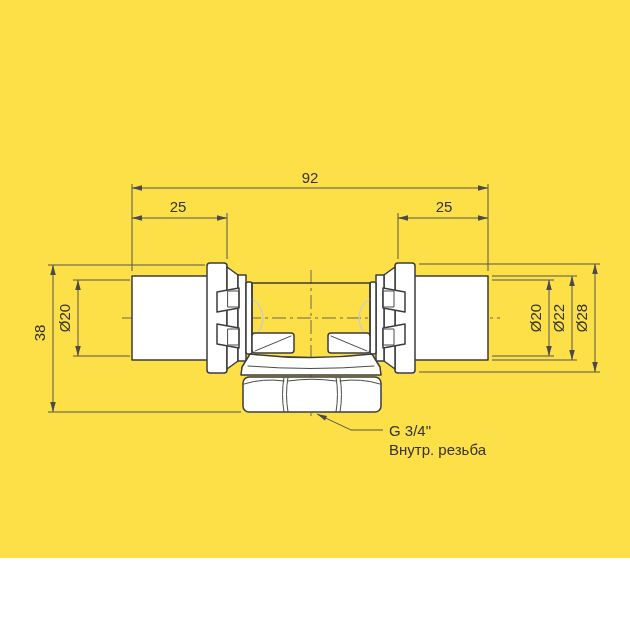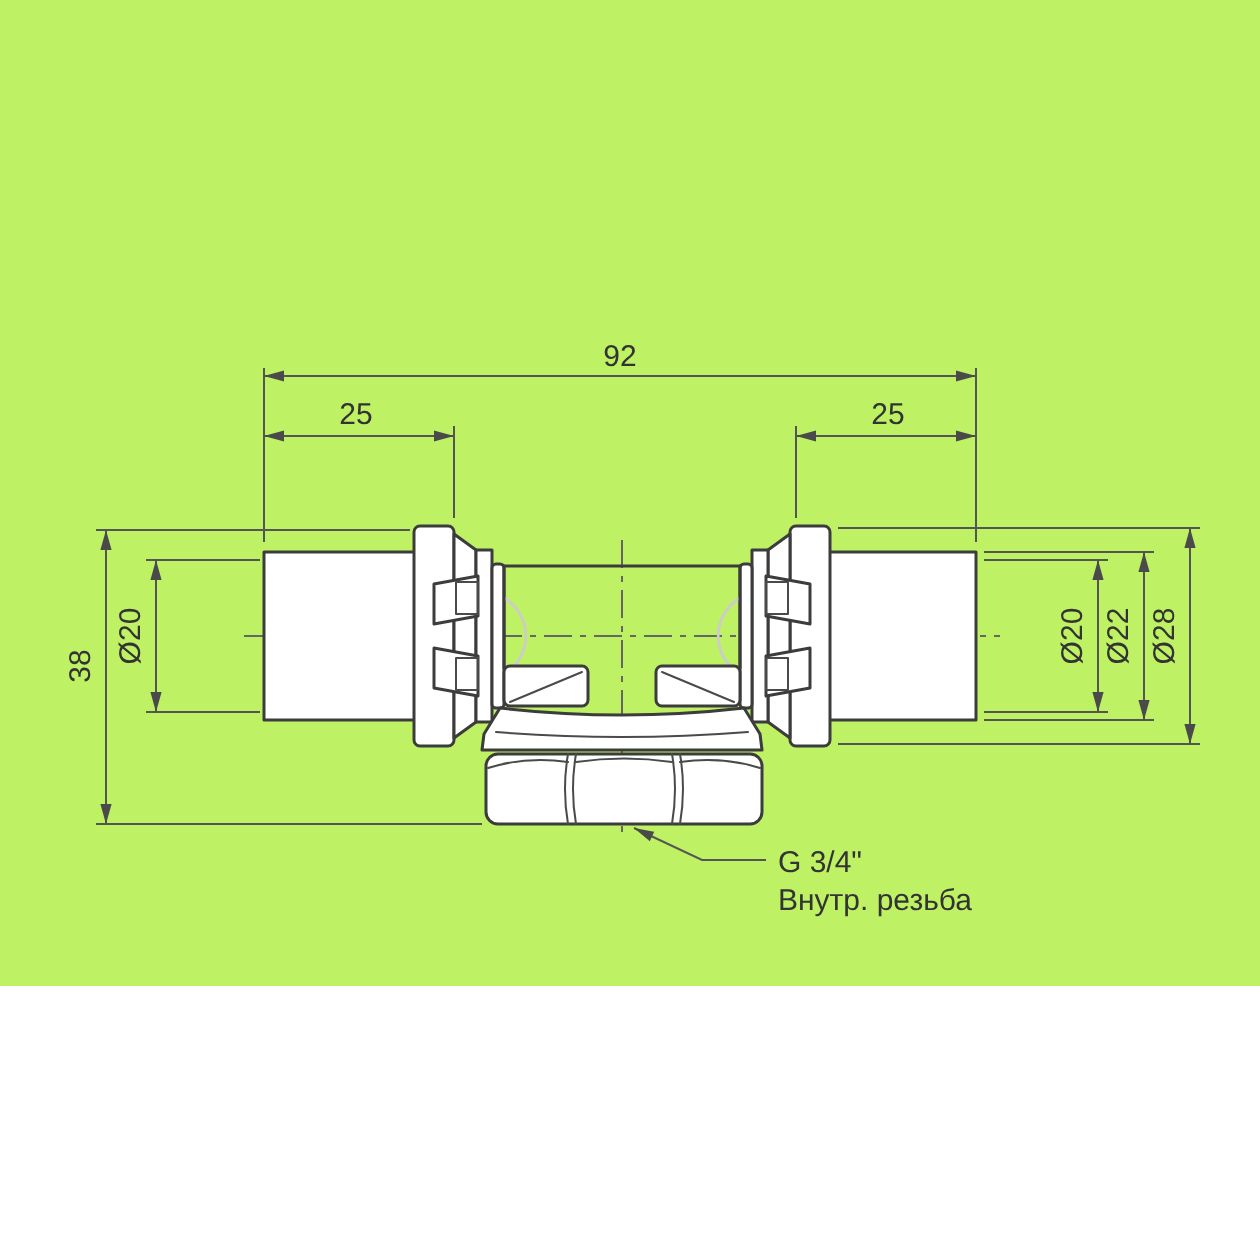--- a/index.html
+++ b/index.html
@@ -4,22 +4,22 @@
 <style>
   html, body {
     margin: 0;
     padding: 0;
     background: #ffffff;
     font-family: "Liberation Sans", sans-serif;
   }
   .canvas {
     position: relative;
     width: 630px;
-    height: 493px;
-    background: #bef264;
+    height: 558px;
+    background: #fde047;
     overflow: hidden;
   }
   svg { display: block; }
 
   .outline {
     fill: none;
     stroke: #3c3c3c;
     stroke-width: 1.5;
     stroke-linejoin: round;
     stroke-linecap: round;

